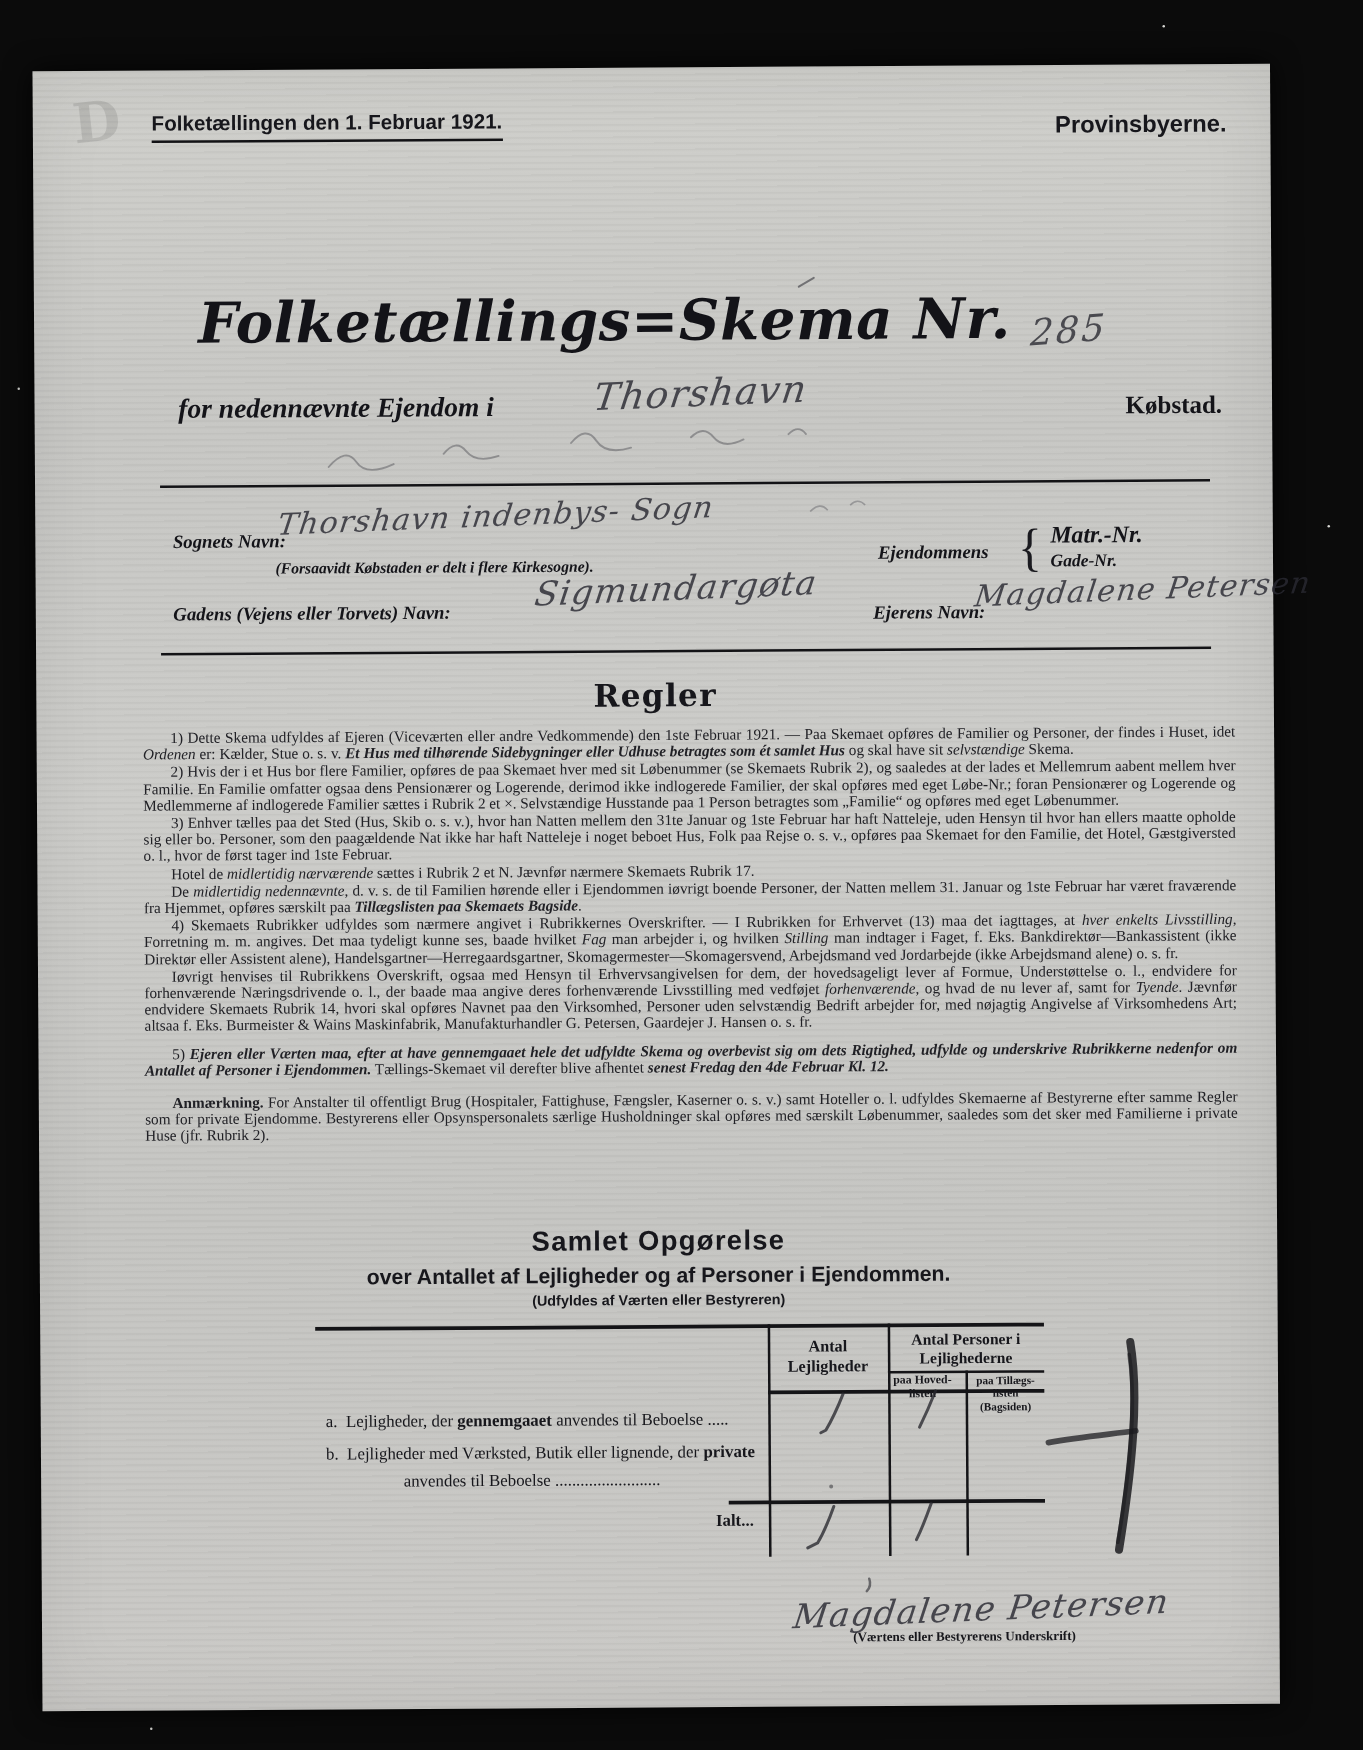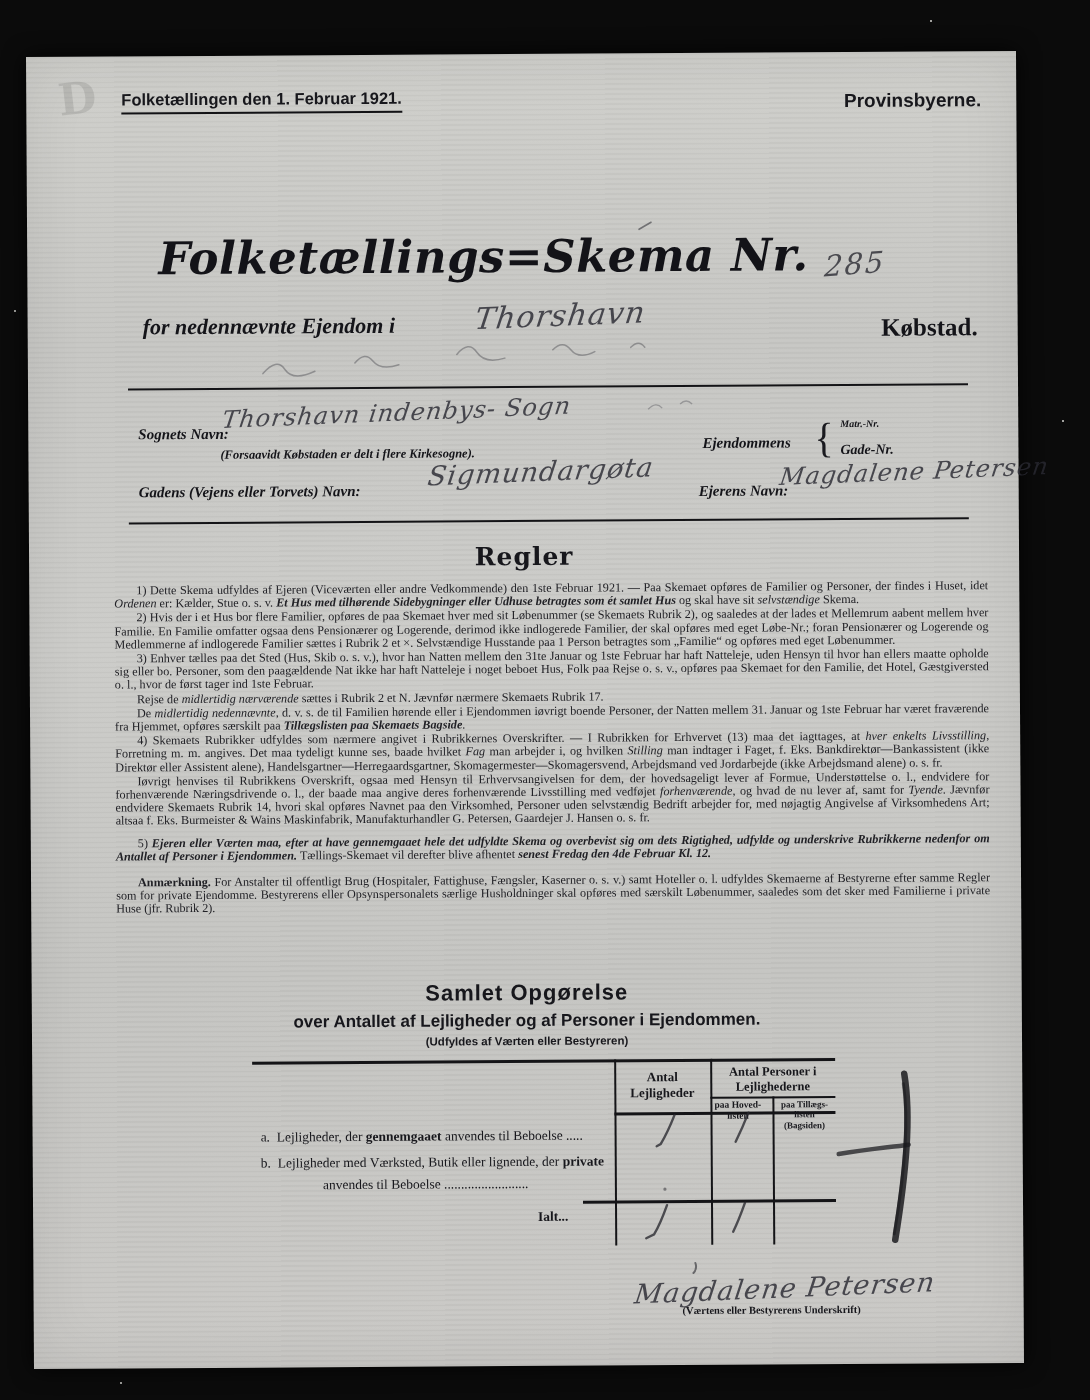--- a/index.html
+++ b/index.html
@@ -67,47 +67,47 @@
   <div class="wm">D</div>
 
   <div class="abs sans hdr-left">Folketællingen den 1. Februar 1921.</div>
   <div class="abs sans hdr-right">Provinsbyerne.</div>
 
   <div class="abs center title-row">
     <span class="title-main">Folketællings=Skema Nr.</span><span class="title-num">285</span>
   </div>
   <div class="abs flabel" style="left:115px;top:258px;font-size:22px;">for nedennævnte Ejendom i</div>
   <div class="hw" style="left:448px;top:244px;font-size:30px;">Thorshavn</div>
-  <div class="abs flabel" style="right:40px;top:262px;font-size:25px;font-style:normal;">Købstad.</div>
+  <div class="abs flabel" style="right:40px;top:262px;font-size:20px;font-style:normal;">Købstad.</div>
 
   <div class="rule" style="left:100px;top:332px;width:840px;height:2px;"></div>
 
   <div class="abs flabel" style="left:110px;top:370px;font-size:15px;">Sognets Navn:</div>
   <div class="hw" style="left:195px;top:344px;font-size:24px;">Thorshavn indenbys- Sogn</div>
   <div class="abs flabel" style="left:192px;top:392px;font-size:12.5px;">(Forsaavidt Købstaden er delt i flere Kirkesogne).</div>
 
   <div class="abs flabel" style="left:110px;top:428px;font-size:15px;">Gadens (Vejens eller Torvets) Navn:</div>
   <div class="hw" style="left:400px;top:402px;font-size:27px;">Sigmundargøta</div>
 
   <div class="abs flabel" style="left:674px;top:382px;font-size:15px;">Ejendommens</div>
   <div class="abs serif" style="left:786px;top:362px;font-size:40px;font-weight:normal;transform:scaleY(1.05);color:#1a1a1f;">{</div>
-  <div class="abs flabel" style="left:812px;top:366px;font-size:10px;">Matr.-Nr.</div>
+  <div class="abs flabel" style="left:812px;top:366px;font-size:19px;">Matr.-Nr.</div>
   <div class="abs flabel" style="left:812px;top:390px;font-size:14px;">Gade-Nr.</div>
 
   <div class="abs flabel" style="left:670px;top:430px;font-size:15px;">Ejerens Navn:</div>
   <div class="hw" style="left:752px;top:406px;font-size:24px;">Magdalene Petersen</div>
 
   <div class="rule" style="left:100px;top:466px;width:840px;height:2px;"></div>
 
   <div class="abs center" style="top:488px;font-family:'DejaVu Serif',serif;font-weight:bold;font-size:25px;letter-spacing:1px;">Regler</div>
   <div class="abs regler-body">
       <p><span>1)  Dette Skema udfyldes af Ejeren (Viceværten eller andre Vedkommende) den 1ste Februar 1921. — Paa Skemaet opføres de Familier og Personer, der findes i Huset, idet </span><span class="s-i">Ordenen</span><span> er: Kælder, Stue o. s. v.  </span><span class="s-bi">Et Hus med tilhørende Sidebygninger eller Udhuse betragtes som ét samlet Hus</span><span> og skal have sit </span><span class="s-i">selvstændige</span><span> Skema.</span></p>
       <p><span>2)  Hvis der i et Hus bor flere Familier, opføres de paa Skemaet hver med sit Løbenummer (se Skemaets Rubrik 2), og saaledes at der lades et Mellemrum aabent mellem hver Familie.  En Familie omfatter ogsaa dens Pensionærer og Logerende, derimod ikke indlogerede Familier, der skal opføres med eget Løbe-Nr.; foran Pensionærer og Logerende og Medlemmerne af indlogerede Familier sættes i Rubrik 2 et ×.  Selvstændige Husstande paa 1 Person betragtes som „Familie“ og opføres med eget Løbenummer.</span></p>
       <p><span>3)  Enhver tælles paa det Sted (Hus, Skib o. s. v.), hvor han Natten mellem den 31te Januar og 1ste Februar har haft Natteleje, uden Hensyn til hvor han ellers maatte opholde sig eller bo.  Personer, som den paagældende Nat ikke har haft Natteleje i noget beboet Hus, Folk paa Rejse o. s. v., opføres paa Skemaet for den Familie, det Hotel, Gæstgiversted o. l., hvor de først tager ind 1ste Februar.</span></p>
-      <p><span>Rejse de </span><span class="s-i">midlertidig nærværende</span><span> sættes i Rubrik 2 et N.  Jævnfør nærmere Skemaets Rubrik 17.</span></p>
+      <p><span>Hotel de </span><span class="s-i">midlertidig nærværende</span><span> sættes i Rubrik 2 et N.  Jævnfør nærmere Skemaets Rubrik 17.</span></p>
       <p><span>De </span><span class="s-i">midlertidig nedennævnte</span><span>, d. v. s. de til Familien hørende eller i Ejendommen iøvrigt boende Personer, der Natten mellem 31. Januar og 1ste Februar har været fraværende fra Hjemmet, opføres særskilt paa </span><span class="s-bi">Tillægslisten paa Skemaets Bagside</span><span>.</span></p>
       <p><span>4)  Skemaets Rubrikker udfyldes som nærmere angivet i Rubrikkernes Overskrifter. — I Rubrikken for Erhvervet (13) maa det iagttages, at </span><span class="s-i">hver enkelts Livsstilling</span><span>, Forretning m. m. angives.  Det maa tydeligt kunne ses, baade hvilket </span><span class="s-i">Fag</span><span> man arbejder i, og hvilken </span><span class="s-i">Stilling</span><span> man indtager i Faget, f. Eks. Bankdirektør—Bankassistent (ikke Direktør eller Assistent alene), Handelsgartner—Herregaardsgartner, Skomagermester—Skomagersvend, Arbejdsmand ved Jordarbejde (ikke Arbejdsmand alene) o. s. fr.</span></p>
       <p><span>Iøvrigt henvises til Rubrikkens Overskrift, ogsaa med Hensyn til Erhvervsangivelsen for dem, der hovedsageligt lever af Formue, Understøttelse o. l., endvidere for forhenværende Næringsdrivende o. l., der baade maa angive deres forhenværende Livsstilling med vedføjet </span><span class="s-i">forhenværende</span><span>, og hvad de nu lever af, samt for </span><span class="s-i">Tyende</span><span>.  Jævnfør endvidere Skemaets Rubrik 14, hvori skal opføres Navnet paa den Virksomhed, Personer uden selvstændig Bedrift arbejder for, med nøjagtig Angivelse af Virksomhedens Art; altsaa f. Eks. Burmeister &amp; Wains Maskinfabrik, Manufakturhandler G. Petersen, Gaardejer J. Hansen o. s. fr.</span></p>
       <p><span>5)  </span><span class="s-bi">Ejeren eller Værten maa, efter at have gennemgaaet hele det udfyldte Skema og overbevist sig om dets Rigtighed, udfylde og underskrive Rubrikkerne nedenfor om Antallet af Personer i Ejendommen.</span><span>  Tællings-Skemaet vil derefter blive afhentet </span><span class="s-bi">senest Fredag den 4de Februar Kl. 12.</span></p>
       <p><span class="s-b">Anmærkning.</span><span>  For Anstalter til offentligt Brug (Hospitaler, Fattighuse, Fængsler, Kaserner o. s. v.) samt Hoteller o. l. udfyldes Skemaerne af Bestyrerne efter samme Regler som for private Ejendomme.  Bestyrerens eller Opsynspersonalets særlige Husholdninger skal opføres med særskilt Løbenummer, saaledes som det sker med Familierne i private Huse (jfr. Rubrik 2).</span></p>
     </div>
 
   <div class="abs center sans" style="top:926px;font-size:22px;font-weight:bold;letter-spacing:1px;">Samlet Opgørelse</div>
   <div class="abs center sans" style="top:957px;font-size:17px;font-weight:bold;">over Antallet af Lejligheder og af Personer i Ejendommen.</div>
   <div class="abs center sans" style="top:981px;font-size:11.5px;font-weight:bold;">(Udfyldes af Værten eller Bestyreren)</div>
@@ -125,21 +125,21 @@
   <div class="th" style="left:680px;top:1047px;width:51px;font-size:9.5px;line-height:1.15;">paa Hoved-listen</div>
   <div class="th" style="left:741px;top:1047px;width:62px;font-size:9px;line-height:1.15;">paa Tillægs-listen (Bagsiden)</div>
 
   <div class="rowlbl" style="left:228px;top:1074px;">
     <span>a.</span>&nbsp;&nbsp;<span>Lejligheder, der </span><span class="s-b">gennemgaaet</span><span> anvendes til Beboelse .....</span>
   </div>
   <div class="rowlbl" style="left:228px;top:1100px;">
     <span>b.</span>&nbsp;&nbsp;<span>Lejligheder med Værksted, Butik eller lignende, der </span><span class="s-b">private</span>
   </div>
   <div class="rowlbl" style="left:290px;top:1122px;">anvendes til Beboelse .........................</div>
-  <div class="rowlbl" style="left:470px;top:1155px;width:100px;text-align:center;font-weight:bold;">Ialt...</div>
+  <div class="rowlbl" style="left:470px;top:1155px;width:100px;text-align:right;font-weight:bold;">Ialt...</div>
 
   <div class="hw" style="left:602px;top:1220px;font-size:27px;">Magdalene Petersen</div>
   <div class="abs serif caption" style="left:618px;top:1252px;width:240px;">(Værtens eller Bestyrerens Underskrift)</div>
 
   <svg class="ink" viewBox="0 0 990 1312">
 
     <path d="M612 176 l 12 -7" stroke="rgba(42,42,50,0.55)" stroke-width="1.6" fill="none" stroke-linecap="round"></path>
 
     <path d="M235 318 q14 -16 22 -4 t30 2 m40 -8 q10 -12 18 -2 t26 4 m58 -10 q12 -14 20 -2 t28 6 m48 -8 q10 -10 18 0 t24 2 m36 -4 q8 -8 14 0" stroke="rgba(60,60,68,0.40)" stroke-width="1.5" fill="none" stroke-linecap="round"></path>
     <path d="M620 356 q8 -8 14 -1 m18 -4 q6 -6 12 0" stroke="rgba(60,60,68,0.35)" stroke-width="1.3" fill="none"></path>

